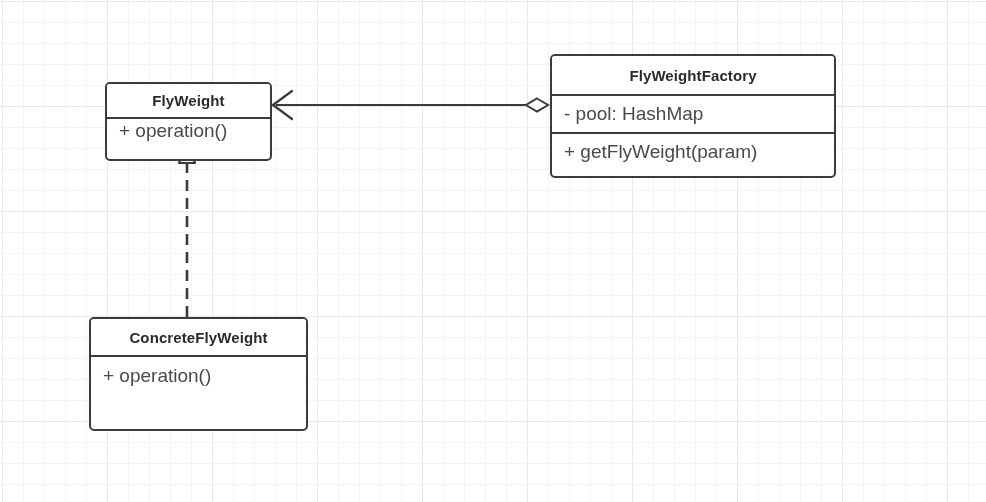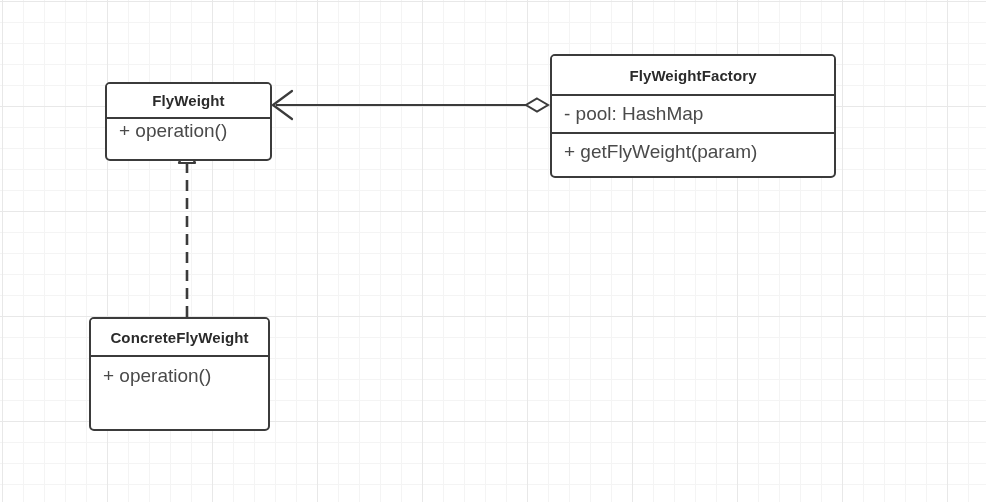--- a/index.html
+++ b/index.html
@@ -58,21 +58,21 @@
 
   
   #box-flyweight      { left: 105px; top: 82px;  width: 167px; height: 79px; }
   #box-flyweight .uml-title  { height: 33px; }
   #box-flyweight .uml-member { height: 26px; }
 
   #box-factory        { left: 550px; top: 54px;  width: 286px; height: 124px; }
   #box-factory .uml-title  { height: 38px; }
   #box-factory .uml-member { height: 38px; }
 
-  #box-concrete       { left: 89px;  top: 317px; width: 181px; height: 114px; }
+  #box-concrete       { left: 89px;  top: 317px; width: 219px; height: 114px; }
   #box-concrete .uml-title  { height: 36px; }
   #box-concrete .uml-member { height: 39px; }
 
   .edge-layer {
     position: absolute;
     left: 0;
     top: 0;
     width: 986px;
     height: 502px;
     pointer-events: none;

